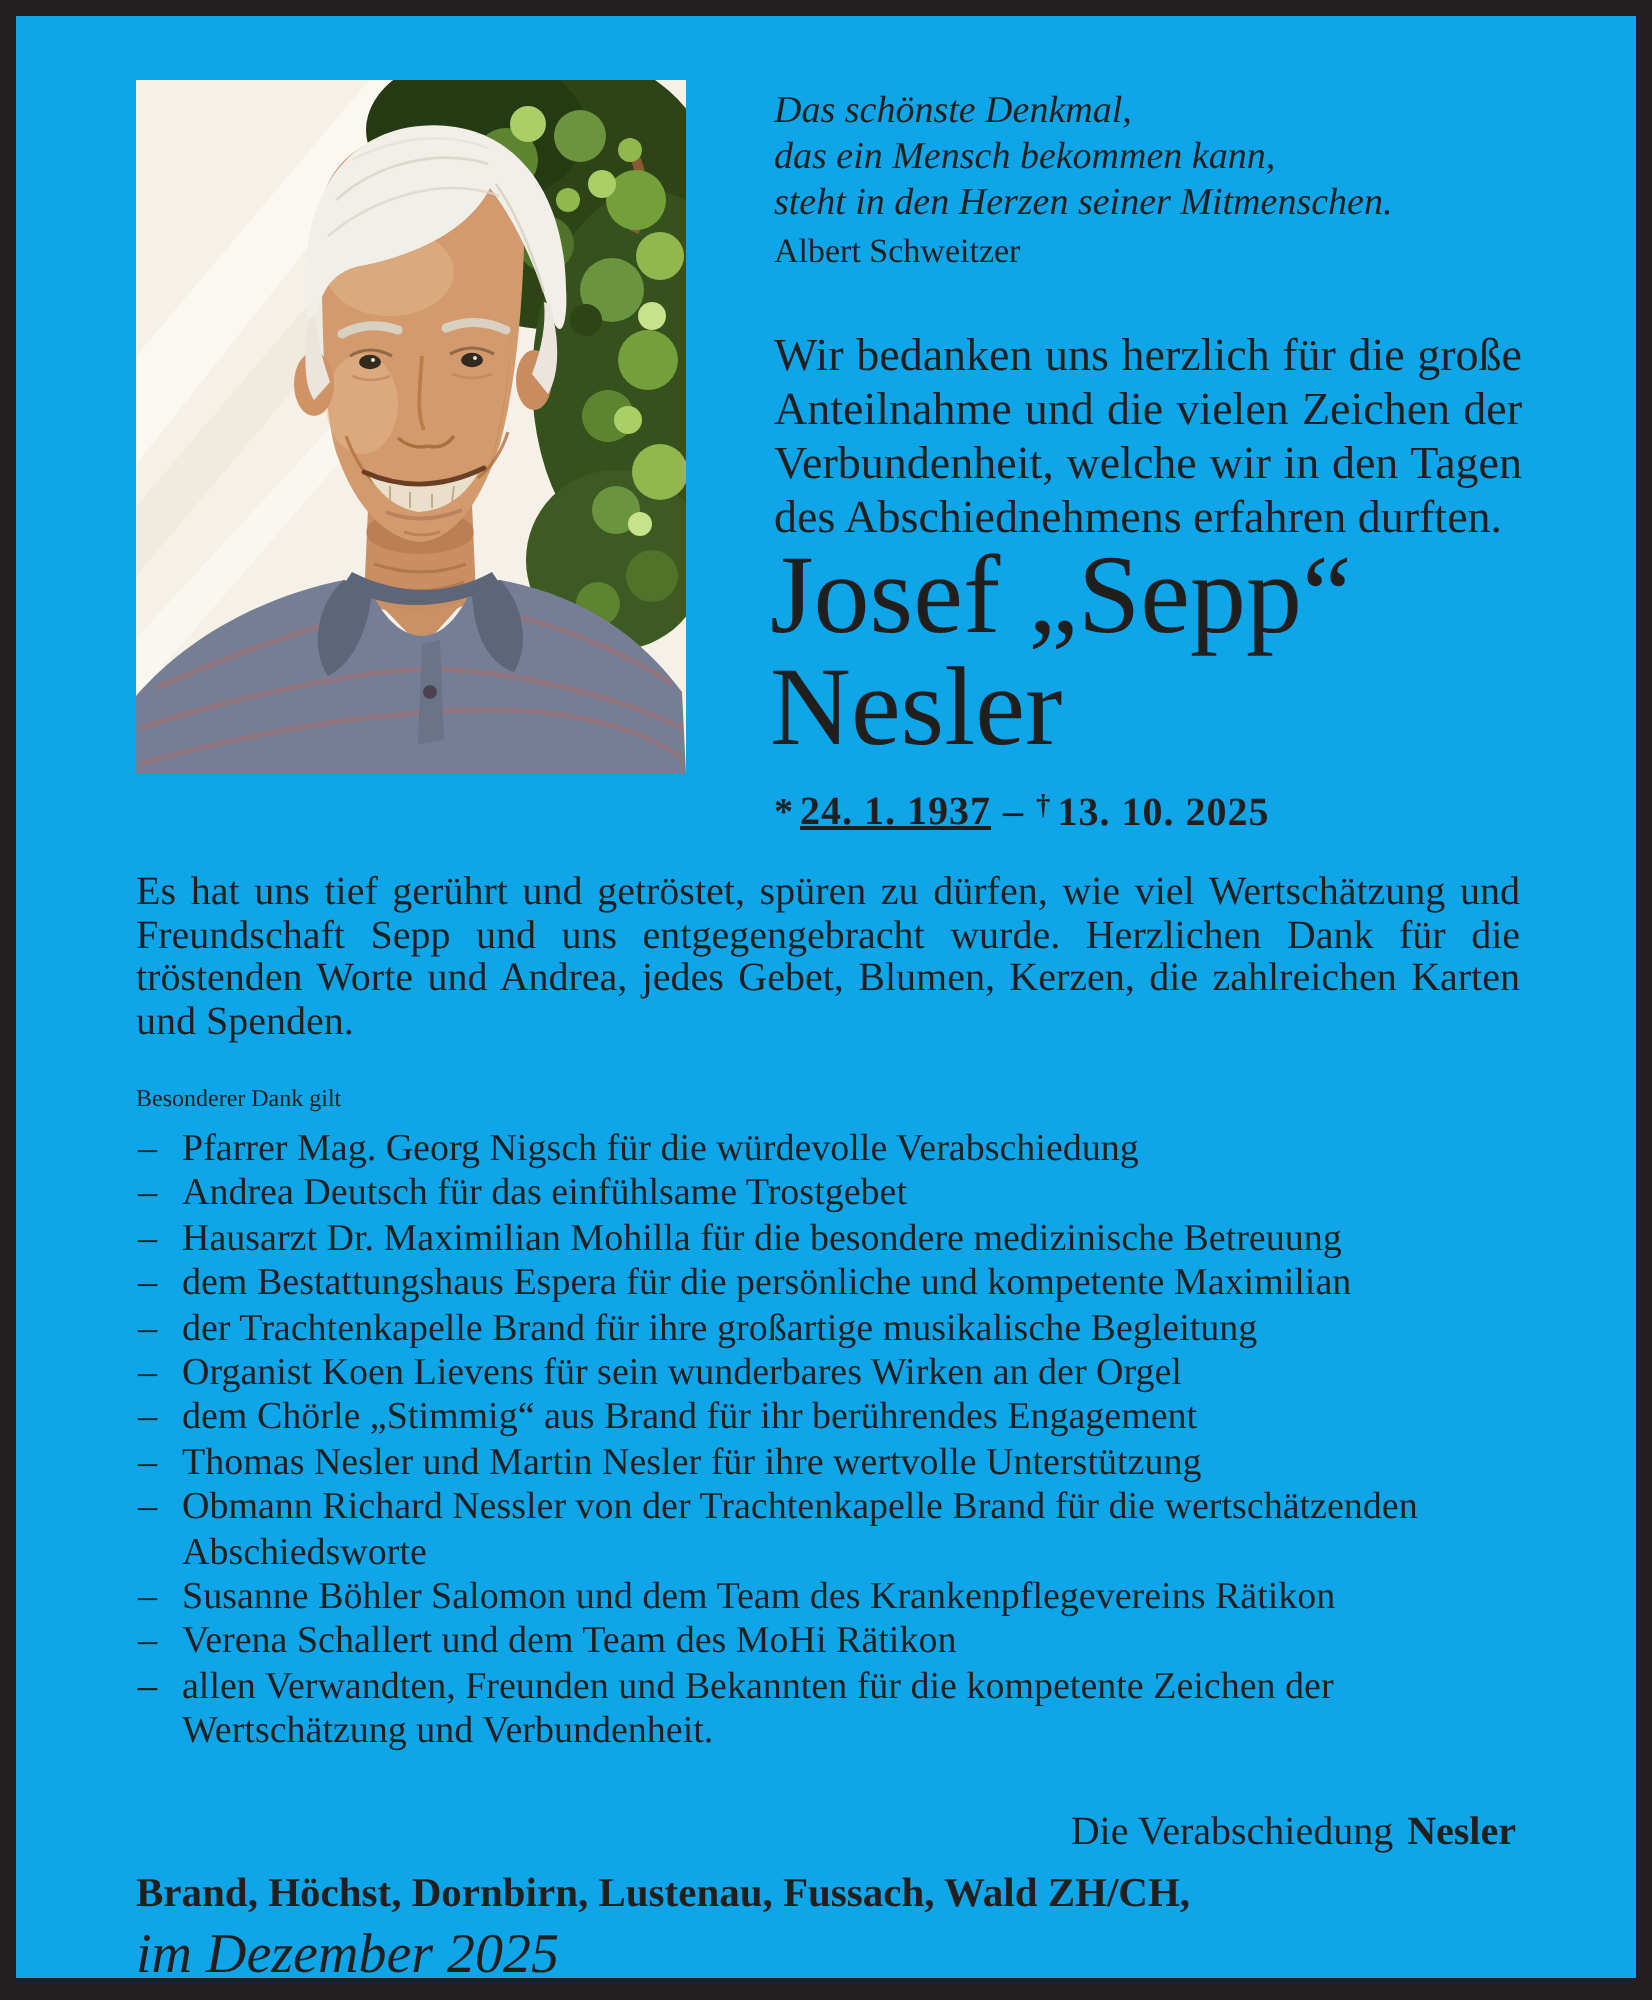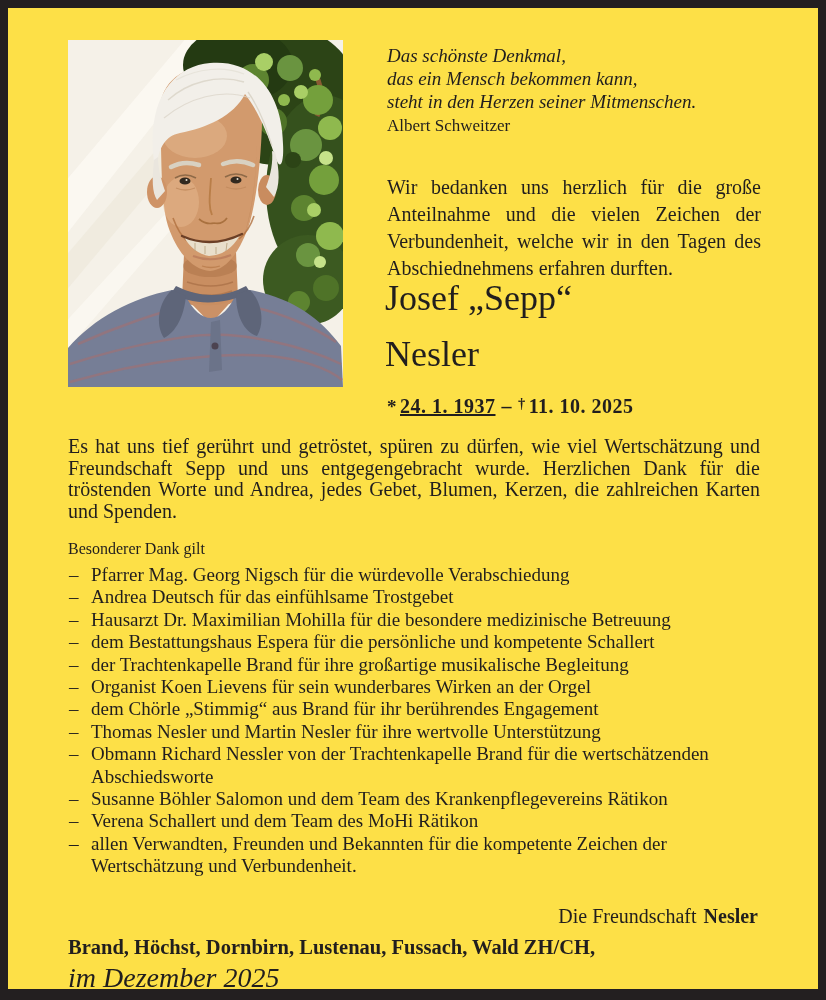--- a/index.html
+++ b/index.html
@@ -4,44 +4,44 @@
 <title>Todesanzeige</title>
 <style>
   html,body{margin:0;padding:0;background:#ffffff;}
   body{width:826px;height:1000px;overflow:hidden;}
   .frame{
     box-sizing:border-box;
     width:826px;height:1000px;
     border:8px solid #231f20;
     border-bottom-width:11px;
     position:relative;
-    background:#fde047;
+    background:#0ea5e9;
     font-family:"Liberation Serif","DejaVu Serif",serif;
     color:#211e1e;
   }
   .abs{position:absolute;}
   
   .photo{left:60px;top:32px;width:275px;height:347px;overflow:hidden;}
   .photo svg{display:block;width:275px;height:347px;}
   
   .quote{left:379px;top:36px;width:345px;font-style:italic;font-size:19px;line-height:23px;white-space:nowrap;}
   .attribution{left:379px;top:108px;width:341px;text-align:left;font-size:17px;line-height:20px;}
   
-  .intro{left:379px;top:166px;width:374px;font-size:20px;line-height:27px;text-align:justify;}
+  .intro{left:379px;top:156px;width:374px;font-size:23px;line-height:27px;text-align:justify;}
   
-  .name{left:377px;top:262px;width:400px;font-size:36px;line-height:56px;letter-spacing:0px;}
+  .name{left:377px;top:262px;width:400px;font-size:56px;line-height:56px;letter-spacing:0px;}
   
   .dates{left:379px;top:387px;font-size:20px;font-weight:bold;letter-spacing:0.5px;white-space:nowrap;}
   .dates .b-sym{font-size:0.95em;margin-right:3px;}
   .dates .b-date{margin-right:6px;text-decoration:underline;}
   .dates .sep{margin-right:6px;}
   .dates .d-sym{font-size:0.72em;vertical-align:0.38em;margin-right:3px;}
   
   .body-par{left:60px;top:428px;width:692px;font-size:20px;line-height:21.6px;text-align:justify;}
-  .thanks-head{left:60px;top:530px;font-size:16px;line-height:22px;}
+  .thanks-head{left:60px;top:530px;font-size:12px;line-height:22px;}
   .thanks-list{left:60px;top:556px;width:694px;font-size:19px;line-height:22.4px;margin:0;padding:0;list-style:none;}
   .thanks-list li{position:relative;padding-left:23px;margin:0;}
   .thanks-list .dash{position:absolute;left:1px;top:0;}
   
   .family{right:60px;top:896px;font-size:20px;line-height:24px;text-align:right;}
   .family b{margin-left:2px;}
   .places{left:60px;top:928px;font-size:20.5px;line-height:23px;font-weight:bold;}
   .dateline{left:60px;top:958px;font-size:28px;line-height:23px;font-style:italic;}
 </style>
 </head>
@@ -157,39 +157,39 @@
   </div>
   <div class="abs attribution">Albert Schweitzer</div>
 
   <div class="abs intro">Wir bedanken uns herzlich für die große Anteilnahme und die vielen Zeichen der Verbundenheit, welche wir in den Tagen des Abschiednehmens erfahren durften.</div>
 
   <div class="abs name">
     <div>Josef „Sepp“</div>
     <div>Nesler</div>
   </div>
 
-  <div class="abs dates"><span class="b-sym">*</span><span class="b-date">24. 1. 1937</span><span class="sep">–</span><span class="d-sym">†</span><span>11. 10. 2025</span></div>
+  <div class="abs dates"><span class="b-sym">*</span><span class="b-date">24. 1. 1937</span><span class="sep">–</span><span class="d-sym">†</span><span>13. 10. 2025</span></div>
 
   <div class="abs body-par">Es hat uns tief gerührt und getröstet, spüren zu dürfen, wie viel Wertschätzung und Freundschaft Sepp und uns entgegengebracht wurde. Herzlichen Dank für die tröstenden Worte und Andrea, jedes Gebet, Blumen, Kerzen, die zahlreichen Karten und Spenden.</div>
 
   <div class="abs thanks-head">Besonderer Dank gilt</div>
 
   <ul class="abs thanks-list">
     <li><span class="dash">–</span><span>Pfarrer Mag. Georg Nigsch für die würdevolle Verabschiedung</span></li>
     <li><span class="dash">–</span><span>Andrea Deutsch für das einfühlsame Trostgebet</span></li>
     <li><span class="dash">–</span><span>Hausarzt Dr. Maximilian Mohilla für die besondere medizinische Betreuung</span></li>
-    <li><span class="dash">–</span><span>dem Bestattungshaus Espera für die persönliche und kompetente Schallert</span></li>
+    <li><span class="dash">–</span><span>dem Bestattungshaus Espera für die persönliche und kompetente Maximilian</span></li>
     <li><span class="dash">–</span><span>der Trachtenkapelle Brand für ihre großartige musikalische Begleitung</span></li>
     <li><span class="dash">–</span><span>Organist Koen Lievens für sein wunderbares Wirken an der Orgel</span></li>
     <li><span class="dash">–</span><span>dem Chörle „Stimmig“ aus Brand für ihr berührendes Engagement</span></li>
     <li><span class="dash">–</span><span>Thomas Nesler und Martin Nesler für ihre wertvolle Unterstützung</span></li>
     <li><span class="dash">–</span><span>Obmann Richard Nessler von der Trachtenkapelle Brand für die wertschätzenden Abschiedsworte</span></li>
     <li><span class="dash">–</span><span>Susanne Böhler Salomon und dem Team des Krankenpflegevereins Rätikon</span></li>
     <li><span class="dash">–</span><span>Verena Schallert und dem Team des MoHi Rätikon</span></li>
     <li><span class="dash">–</span></li>
     <li><span class="dash">–</span><span>allen Verwandten, Freunden und Bekannten für die kompetente Zeichen der Wertschätzung und Verbundenheit.</span></li>
   </ul>
 
-  <div class="abs family"><span>Die Freundschaft</span> <b>Nesler</b></div>
+  <div class="abs family"><span>Die Verabschiedung</span> <b>Nesler</b></div>
   <div class="abs places">Brand, Höchst, Dornbirn, Lustenau, Fussach, Wald ZH/CH,</div>
   <div class="abs dateline">im Dezember 2025</div>
 
 </div>
 
 </body></html>

